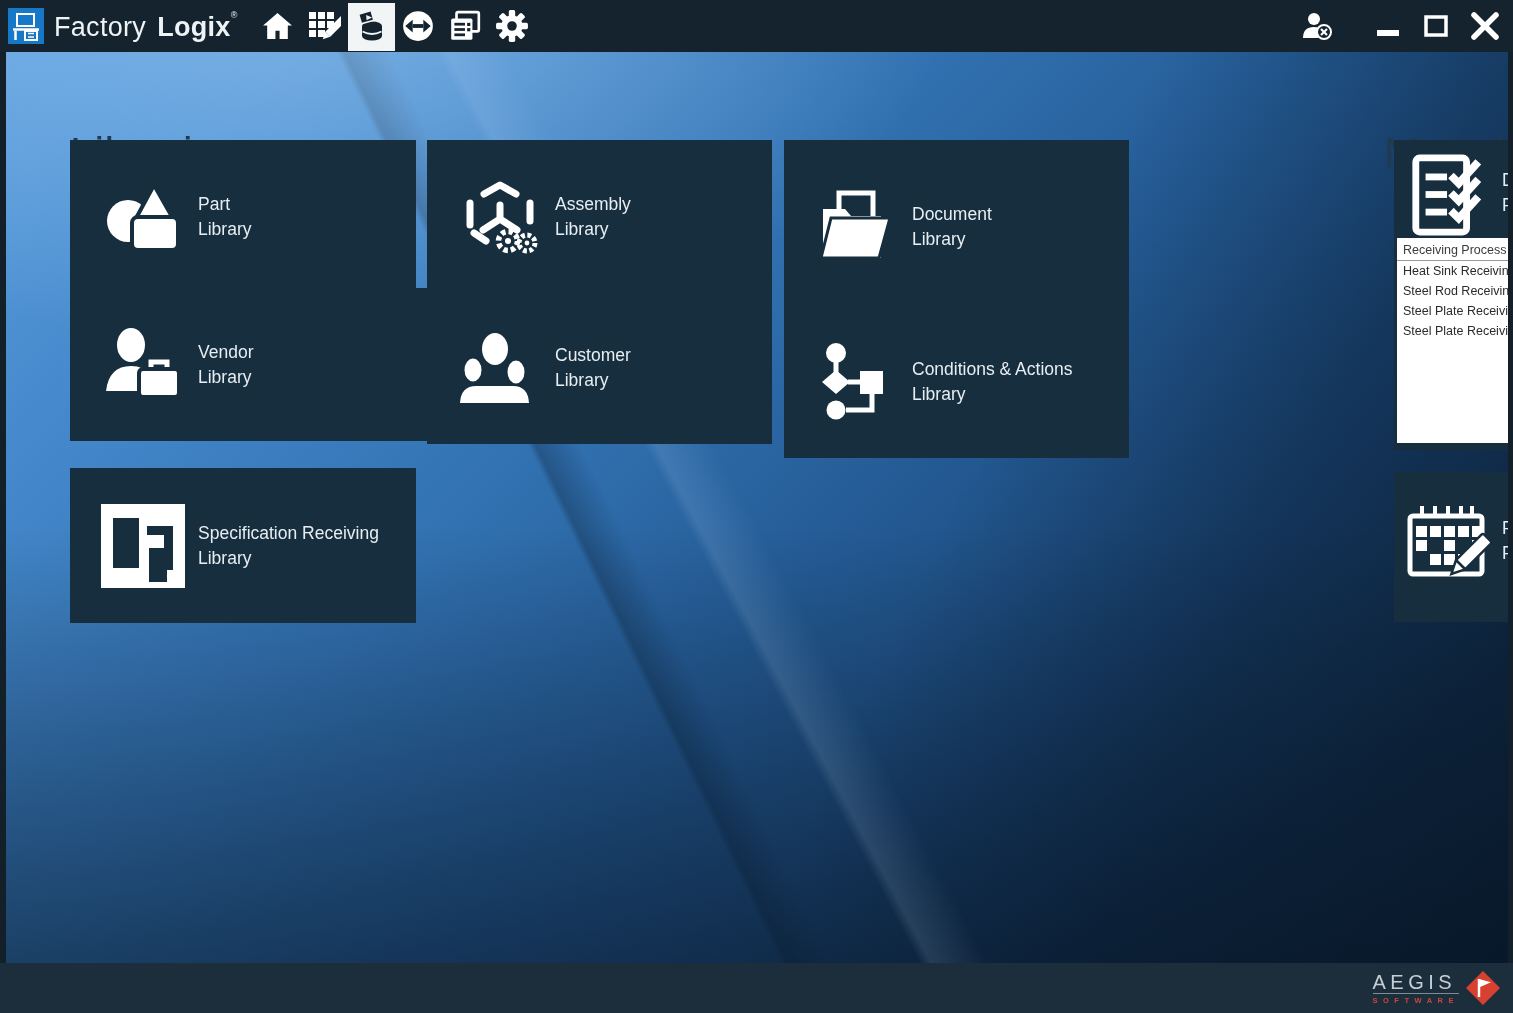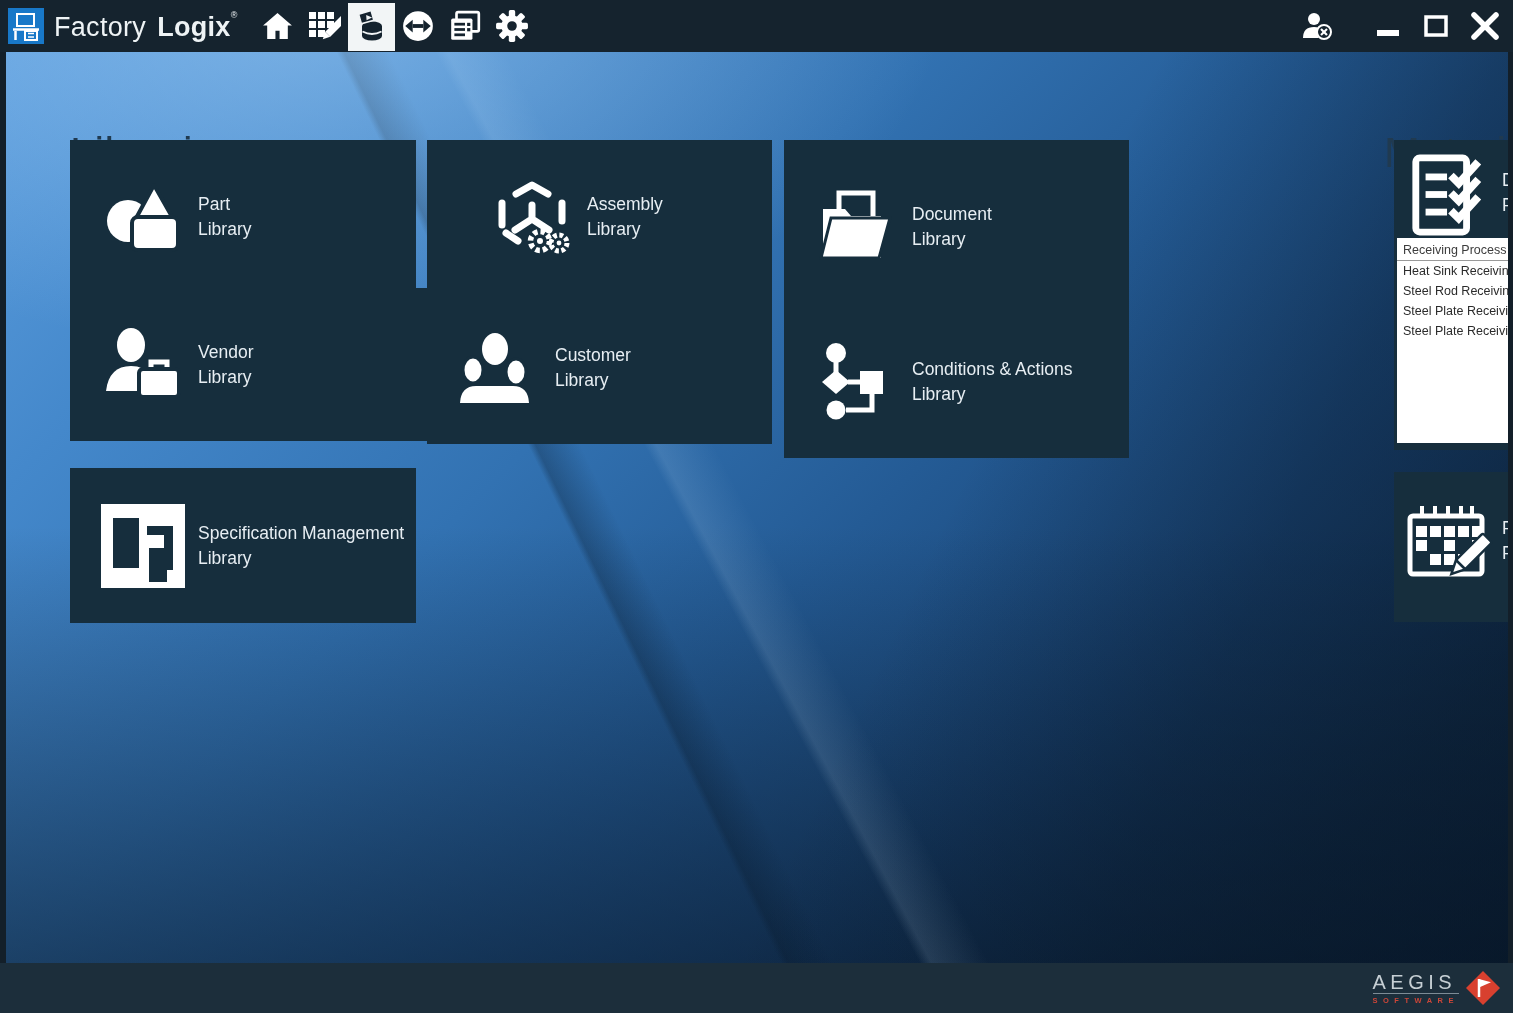--- a/index.html
+++ b/index.html
@@ -186,21 +186,21 @@
       <path d="M53 10 L74 47 H33 Z" fill="#fff" stroke="#162e3d" stroke-width="4" stroke-linejoin="round"></path>
       <rect x="31" y="42" width="46" height="33" rx="6" fill="#fff" stroke="#162e3d" stroke-width="4"></rect>
     </svg>
       </div>
     <div class="lbl">
         <div>Part</div>
         <div>Library</div>
       </div>
   </div>
 
-  <div class="tile" style="left:421px; top:88px; width:345px; height:153px;padding-left:32px;">
+  <div class="tile" style="left:421px; top:88px; width:345px; height:153px;">
     <div class="ic">
         <svg width="84" height="84" viewBox="0 0 84 84">
       <g stroke="#fff" stroke-width="7" fill="none" stroke-linecap="round" stroke-linejoin="round">
         <path d="M26 19 L42 10 L58 19"></path>
         <path d="M12 28 v22"></path>
         <path d="M72 28 v18"></path>
         <path d="M16 58 l12 8"></path>
         <path d="M42 30 v14 M42 44 l-17 11 M42 44 l17 11"></path>
       </g>
       <g stroke="#fff" fill="none">
@@ -284,21 +284,21 @@
   <div class="tile" style="left:64px; top:416px; width:346px; height:155px;">
     <div class="ic">
         <svg width="84" height="84" viewBox="0 0 84 84">
       <rect x="0" y="0" width="84" height="84" fill="#fff"></rect>
       <rect x="12" y="14" width="26" height="50" fill="#162e3d"></rect>
       <path d="M46 22 h26 v44 h-9 V31 h-17 z" fill="#162e3d"></path>
       <rect x="48" y="44" width="18" height="34" fill="#162e3d"></rect>
     </svg>
       </div>
     <div class="lbl">
-        <div>Specification Management</div>
+        <div>Specification Receiving</div>
         <div>Library</div>
       </div>
   </div>
 
   <div class="mtile" style="left:1388px; top:88px; width:160px; height:310px;">
     <svg style="position:absolute; left:14px; top:12px;" width="82" height="86" viewBox="0 0 84 86">
       <rect x="8" y="5" width="52" height="76" rx="4" fill="none" stroke="#fff" stroke-width="7"></rect>
       <g fill="#fff">
         <rect x="18" y="21" width="22" height="7"></rect>
         <rect x="18" y="39" width="22" height="7"></rect>

